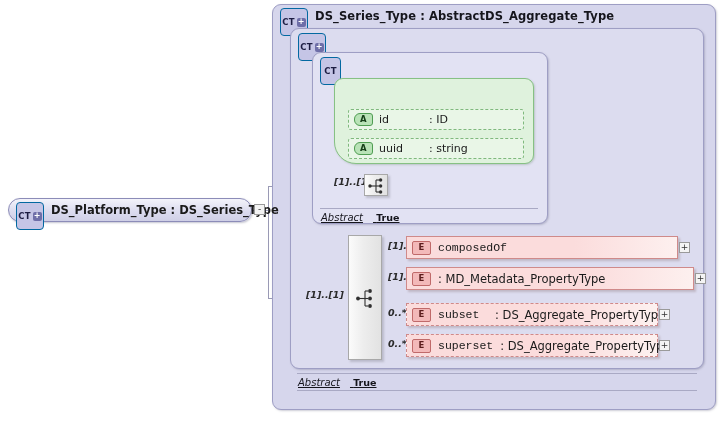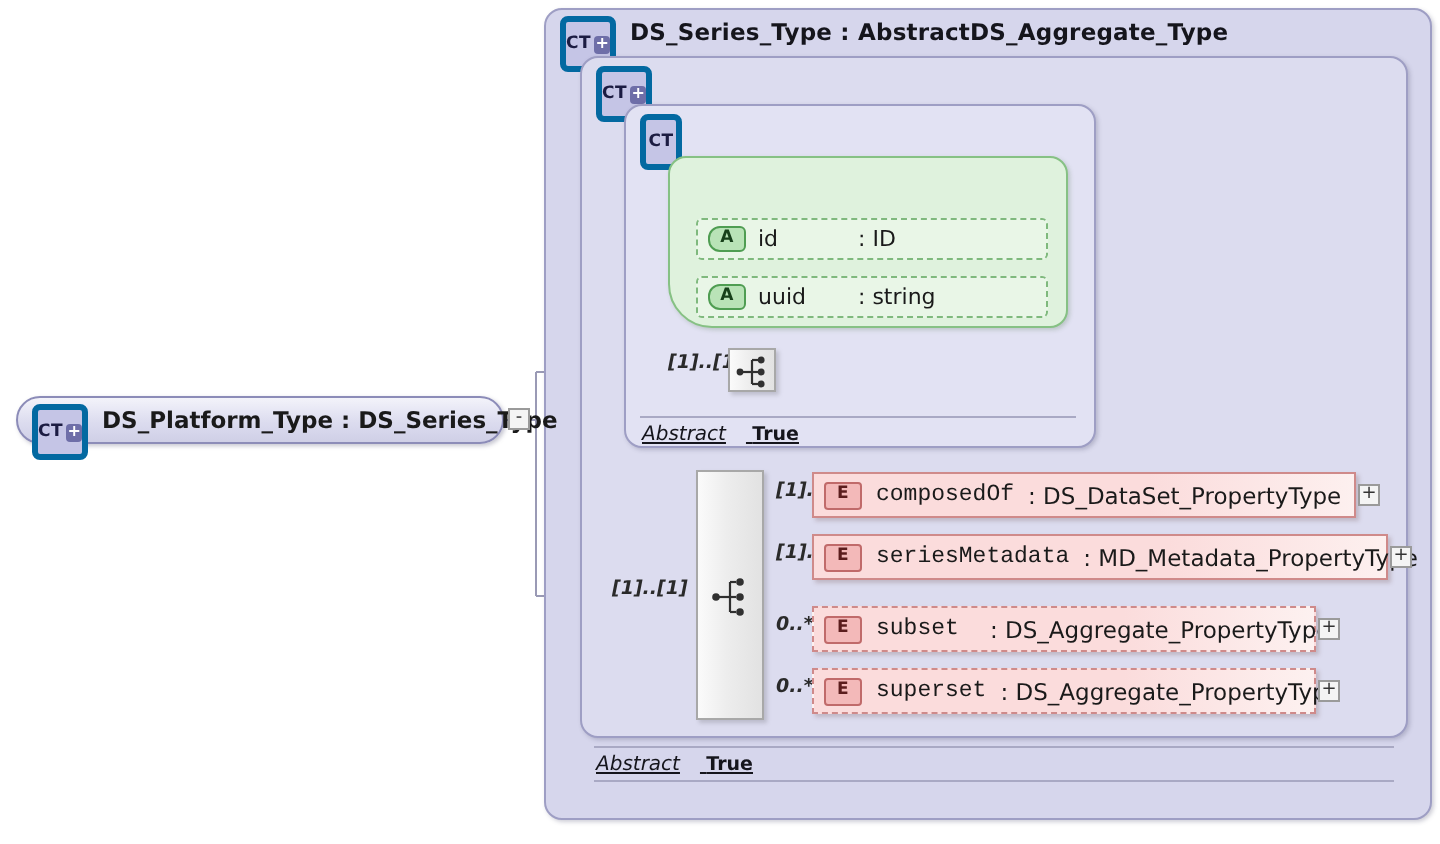--- a/index.html
+++ b/index.html
@@ -45,21 +45,21 @@
   .ico{
     box-sizing:border-box;
     display:inline-flex;align-items:center;justify-content:center;
     font-size:8.5px;font-weight:bold;
     letter-spacing:.2px;
     line-height:1;
     flex:none;
   }
   .ico-ct{
     width:28px;height:28px;border-radius:4px;
-    border:3px solid #0369a1;
+    border:1px solid #0369a1;
     background:#c5c5e6;color:#1c1c42;margin-top:12px;
   }
   .ico-ct.plain{width:21px;}
   .ico-ct .plus{
     display:inline-block;width:9px;height:9px;margin-left:2px;
     border-radius:2px;background:#6e6ea8;color:#fff;
     font-size:8px;line-height:8.5px;text-align:center;font-weight:bold;
   }
   .ico-ag{
     width:21px;height:14px;border-radius:7px;
@@ -293,28 +293,26 @@
         <circle cx="21" cy="62.5" r="1.9"></circle>
         <circle cx="21" cy="70" r="1.9"></circle>
       </g>
     </svg>
   </div>
 
   <div class="card" style="left:388px;top:240px;">[1]..*</div>
   <div class="erow required" style="left:406px;top:236px;width:272px;">
     <span class="ico ico-e">E</span>
     <span class="ename">composedOf</span>
-    <span>: DS_DataSet_PropertyType</span>
   </div>
   <div class="expander" style="left:679px;top:242px;">+</div>
 
   <div class="card" style="left:388px;top:271px;">[1]..*</div>
   <div class="erow required" style="left:406px;top:267px;width:288px;">
     <span class="ico ico-e">E</span>
-    <span class="ename">seriesMetadata</span>
     <span>: MD_Metadata_PropertyType</span>
   </div>
   <div class="expander" style="left:695px;top:273px;">+</div>
 
   <div class="card" style="left:388px;top:307px;">0..*</div>
   <div class="erow optional" style="left:406px;top:303px;width:252px;">
     <span class="ico ico-e">E</span>
     <span class="ename" style="min-width:50px;">subset</span>
     <span>: DS_Aggregate_PropertyType</span>
   </div>

